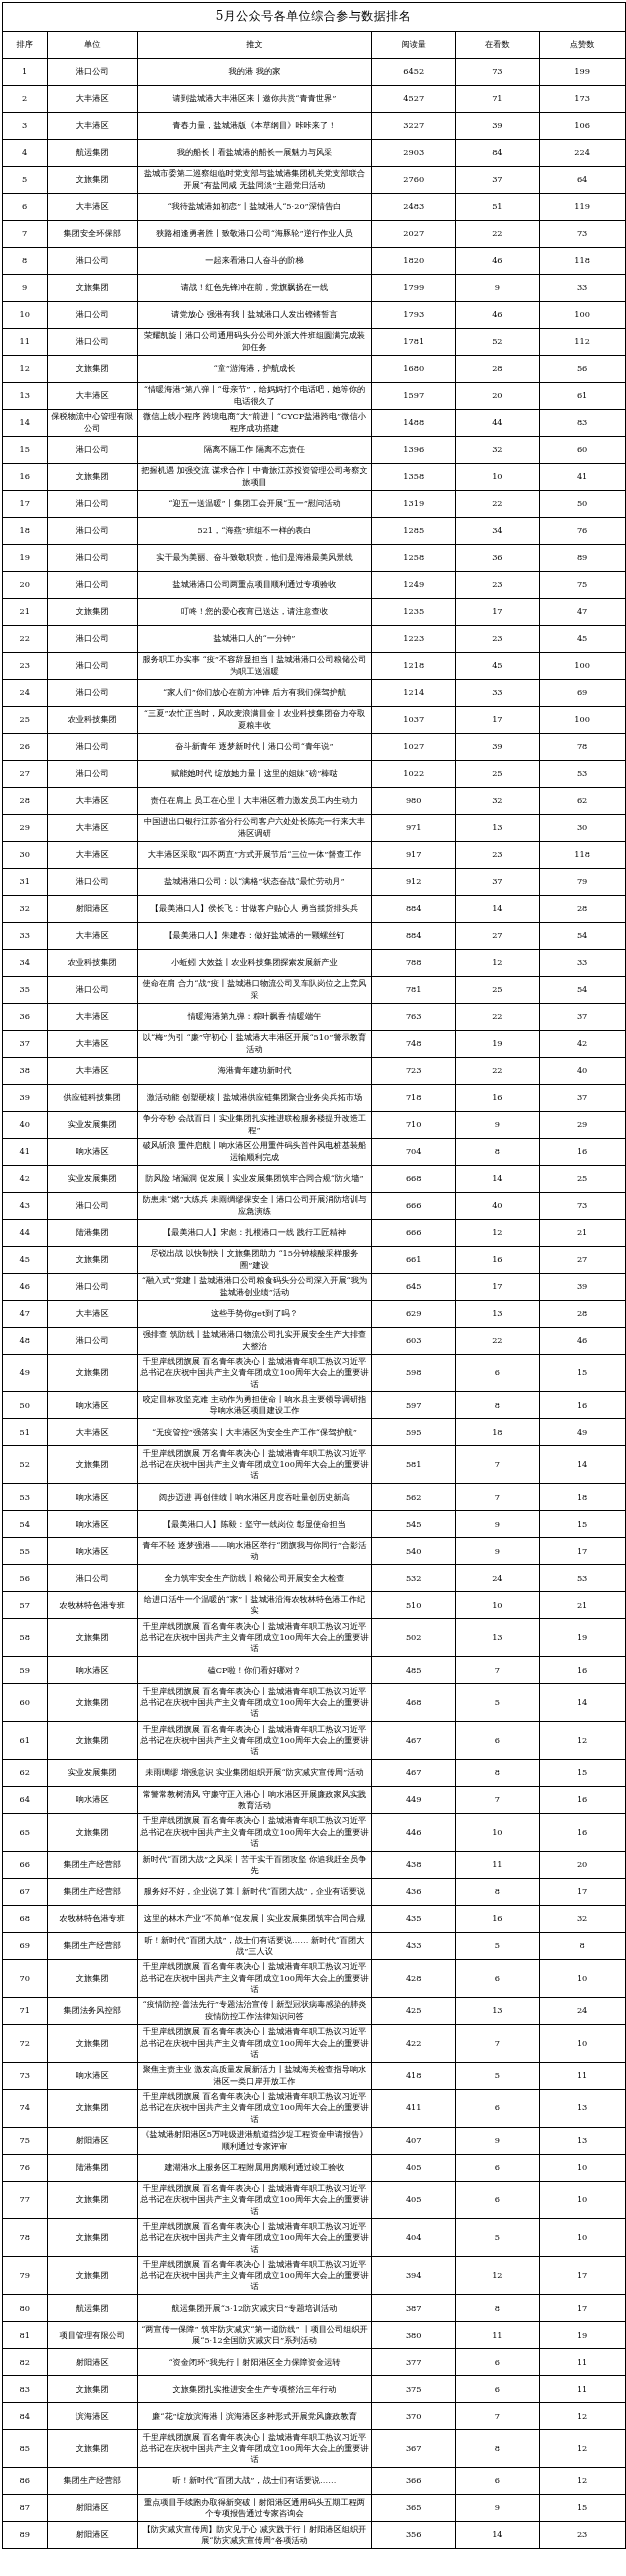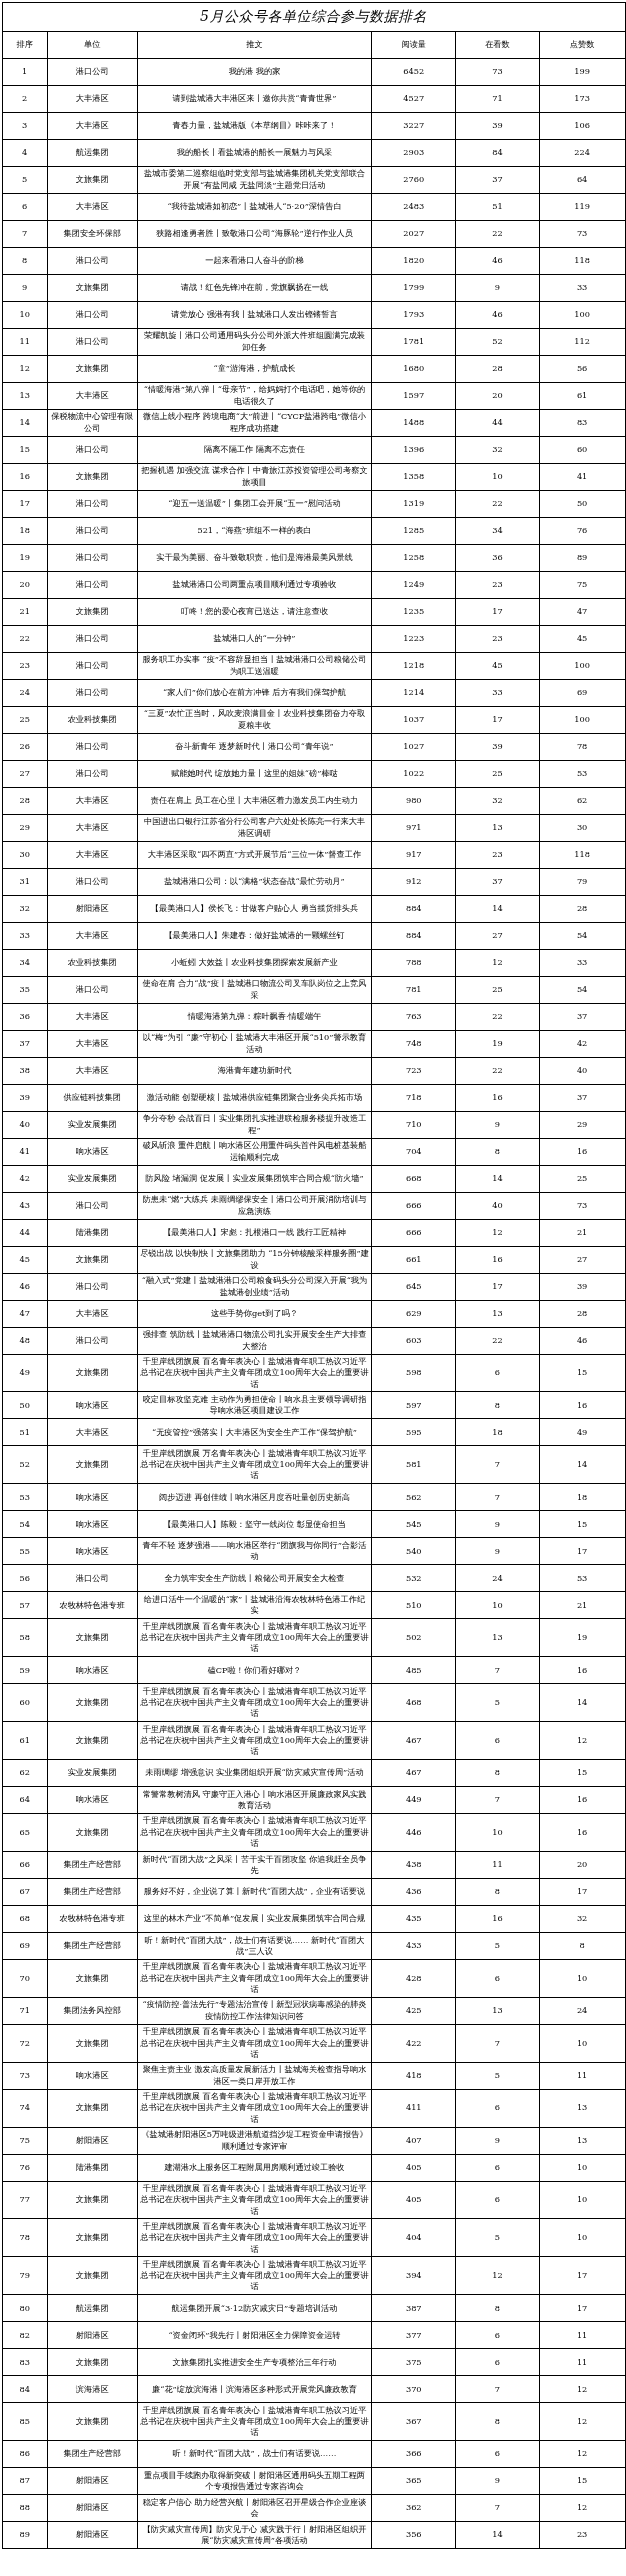--- a/index.html
+++ b/index.html
@@ -10,21 +10,21 @@
   col.c-rank  { width:45px;  }
   col.c-unit  { width:89px; }
   col.c-post  { width:233px; }
   col.c-read  { width:83px; }
   col.c-watch { width:83px; }
   col.c-like  { width:85px; }
   td, th { border-left:0.5px solid #000; border-top:1px solid #000;
     text-align:center; vertical-align:middle; font-weight:normal;
     font-size:8.2px; line-height:11.3px; padding:1.5px 2.6px;
     word-break:break-all; }
-  tr.title-row td { height:25px; font-size:14px; letter-spacing:0.5px;font-style:italic; }
+  tr.title-row td { height:25px; font-size:12px; letter-spacing:0.5px; }
   tr.head-row th { height:23px;margin-left:40px; }
   tbody td { height:23px; }
 </style>
 </head>
 <body>
 
 <div class="sheet">
   <table>
     <colgroup>
       <col class="c-rank">
@@ -674,20 +674,28 @@
         </tr>
         <tr>
           <td>80</td>
           <td>航运集团</td>
           <td>航运集团开展“3·12防灾减灾日”专题培训活动</td>
           <td>387</td>
           <td>8</td>
           <td>17</td>
         </tr>
         <tr>
+          <td>81</td>
+          <td>项目管理有限公司</td>
+          <td>“两宣传一保障” 筑牢防灾减灾“第一道防线” 丨项目公司组织开展“5·12全国防灾减灾日”系列活动</td>
+          <td>380</td>
+          <td>11</td>
+          <td>19</td>
+        </tr>
+        <tr>
           <td>82</td>
           <td>射阳港区</td>
           <td>“资金闭环”我先行丨射阳港区全力保障资金运转</td>
           <td>377</td>
           <td>6</td>
           <td>11</td>
         </tr>
         <tr>
           <td>83</td>
           <td>文旅集团</td>
@@ -722,28 +730,20 @@
         </tr>
         <tr>
           <td>87</td>
           <td>射阳港区</td>
           <td>重点项目手续跑办取得新突破丨射阳港区通用码头五期工程两个专项报告通过专家咨询会</td>
           <td>365</td>
           <td>9</td>
           <td>15</td>
         </tr>
         <tr>
-          <td>88</td>
-          <td>射阳港区</td>
-          <td>稳定客户信心 助力经营兴航丨射阳港区召开星级合作企业座谈会</td>
-          <td>362</td>
-          <td>7</td>
-          <td>12</td>
-        </tr>
-        <tr>
           <td>89</td>
           <td>射阳港区</td>
           <td>【防灾减灾宣传周】防灾见于心 减灾践于行丨射阳港区组织开展“防灾减灾宣传周”各项活动</td>
           <td>356</td>
           <td>14</td>
           <td>23</td>
         </tr>
       </tbody>
   </table>
 </div>

